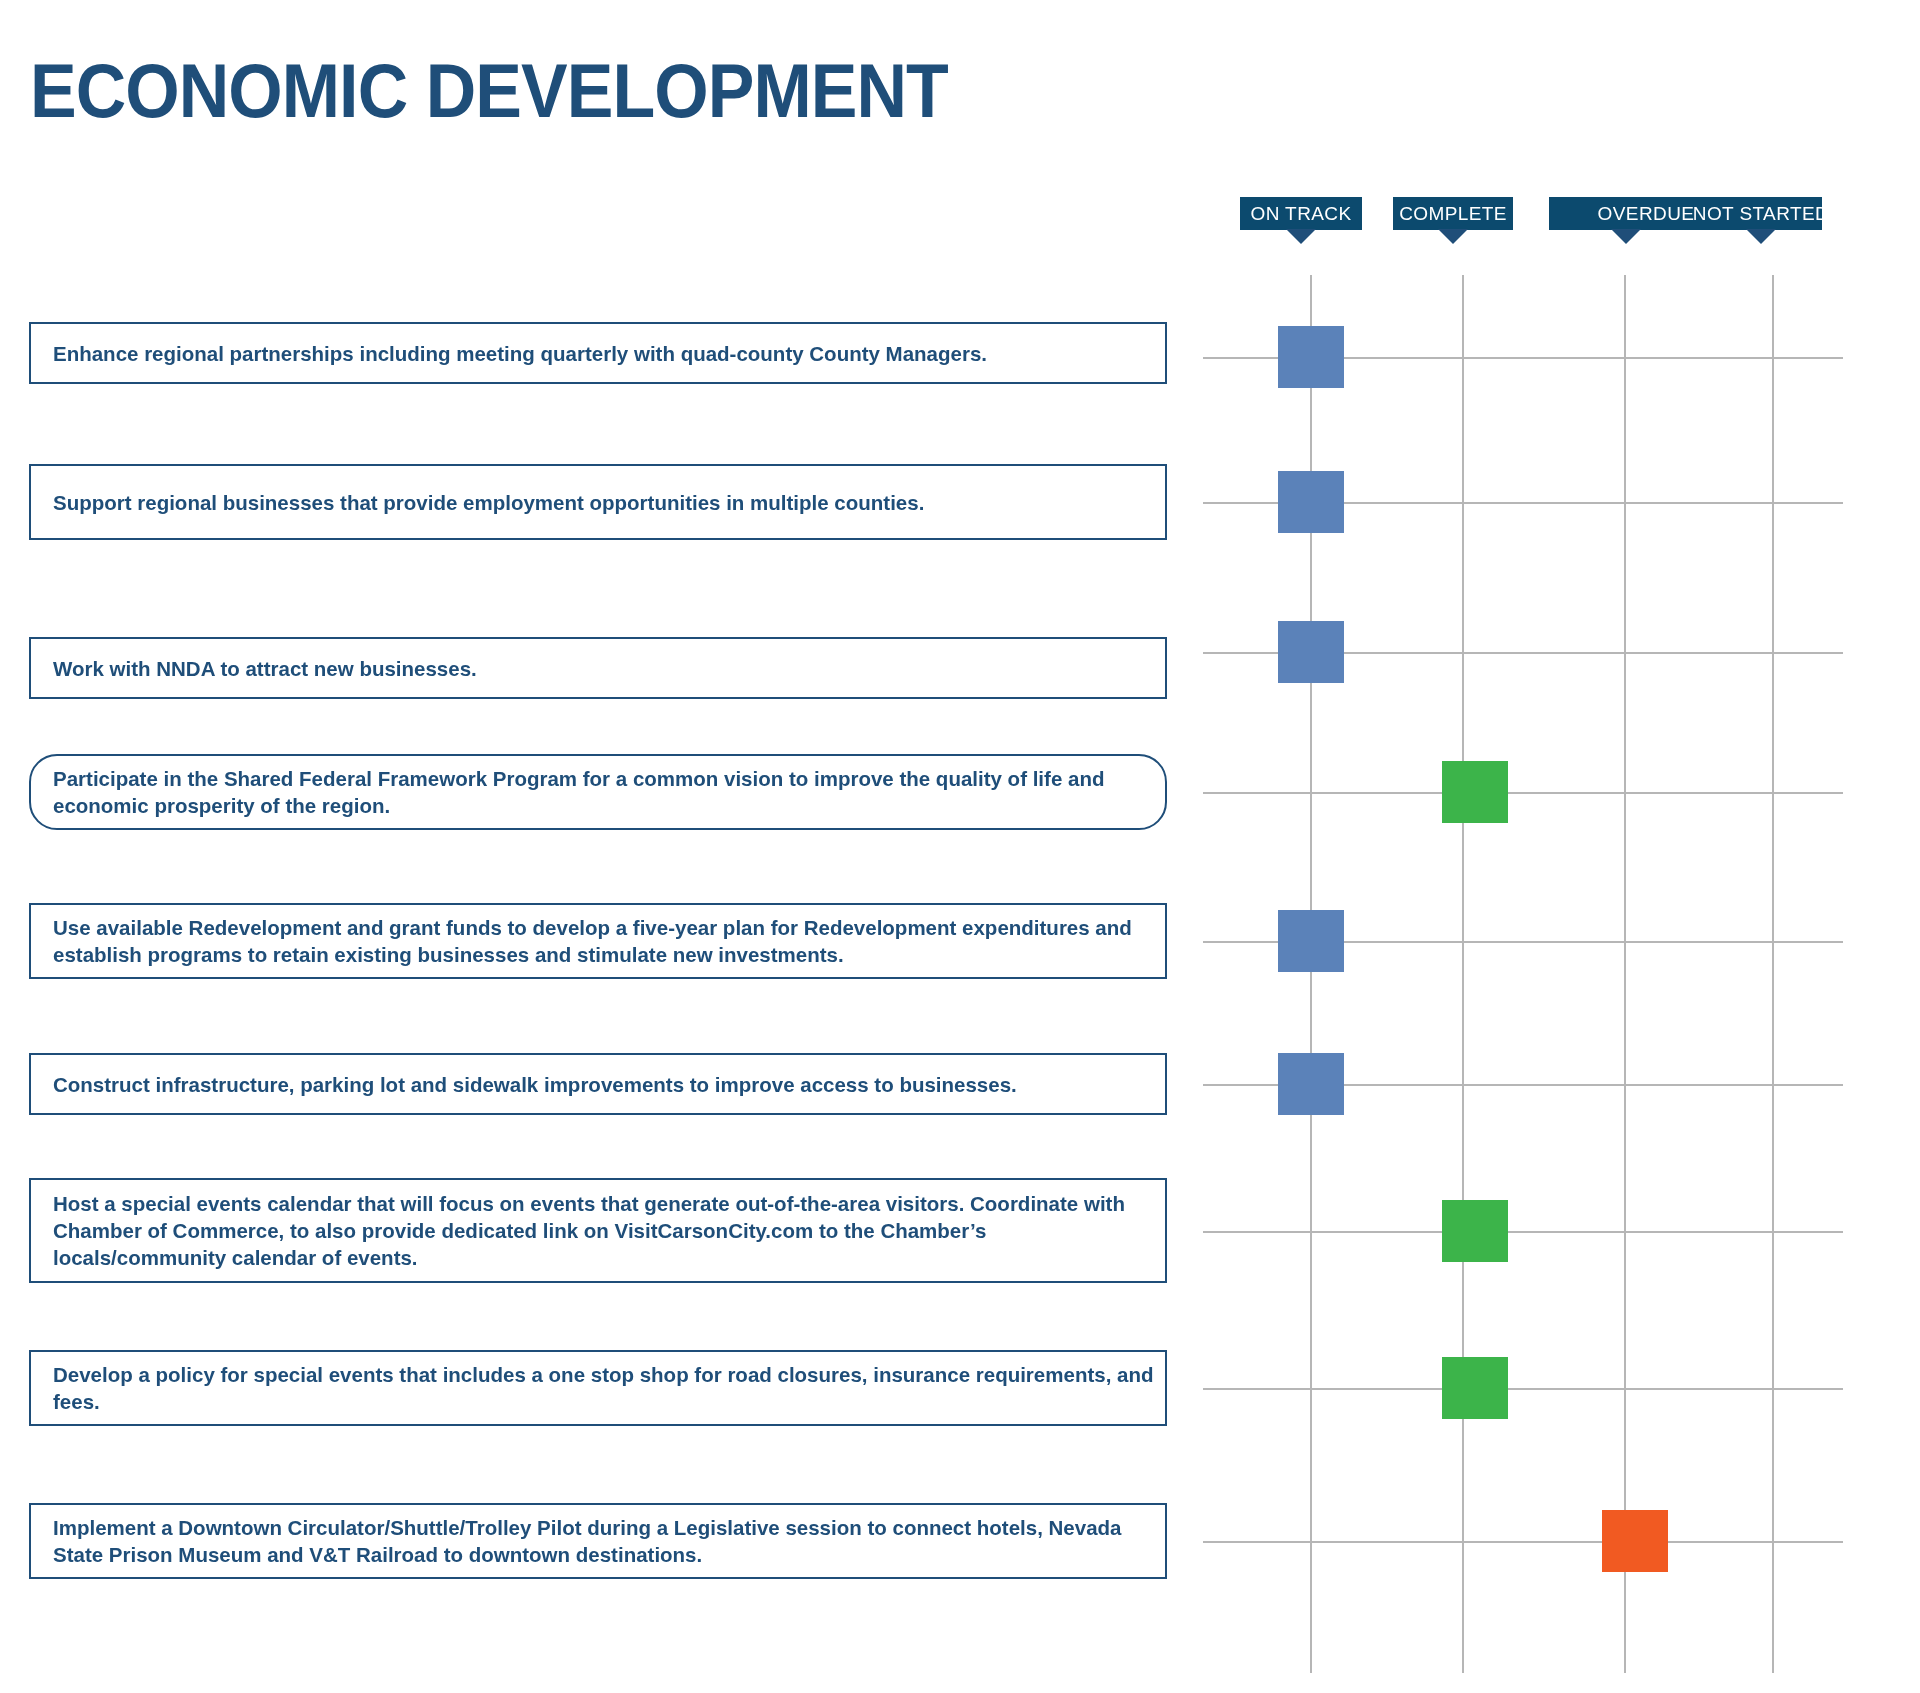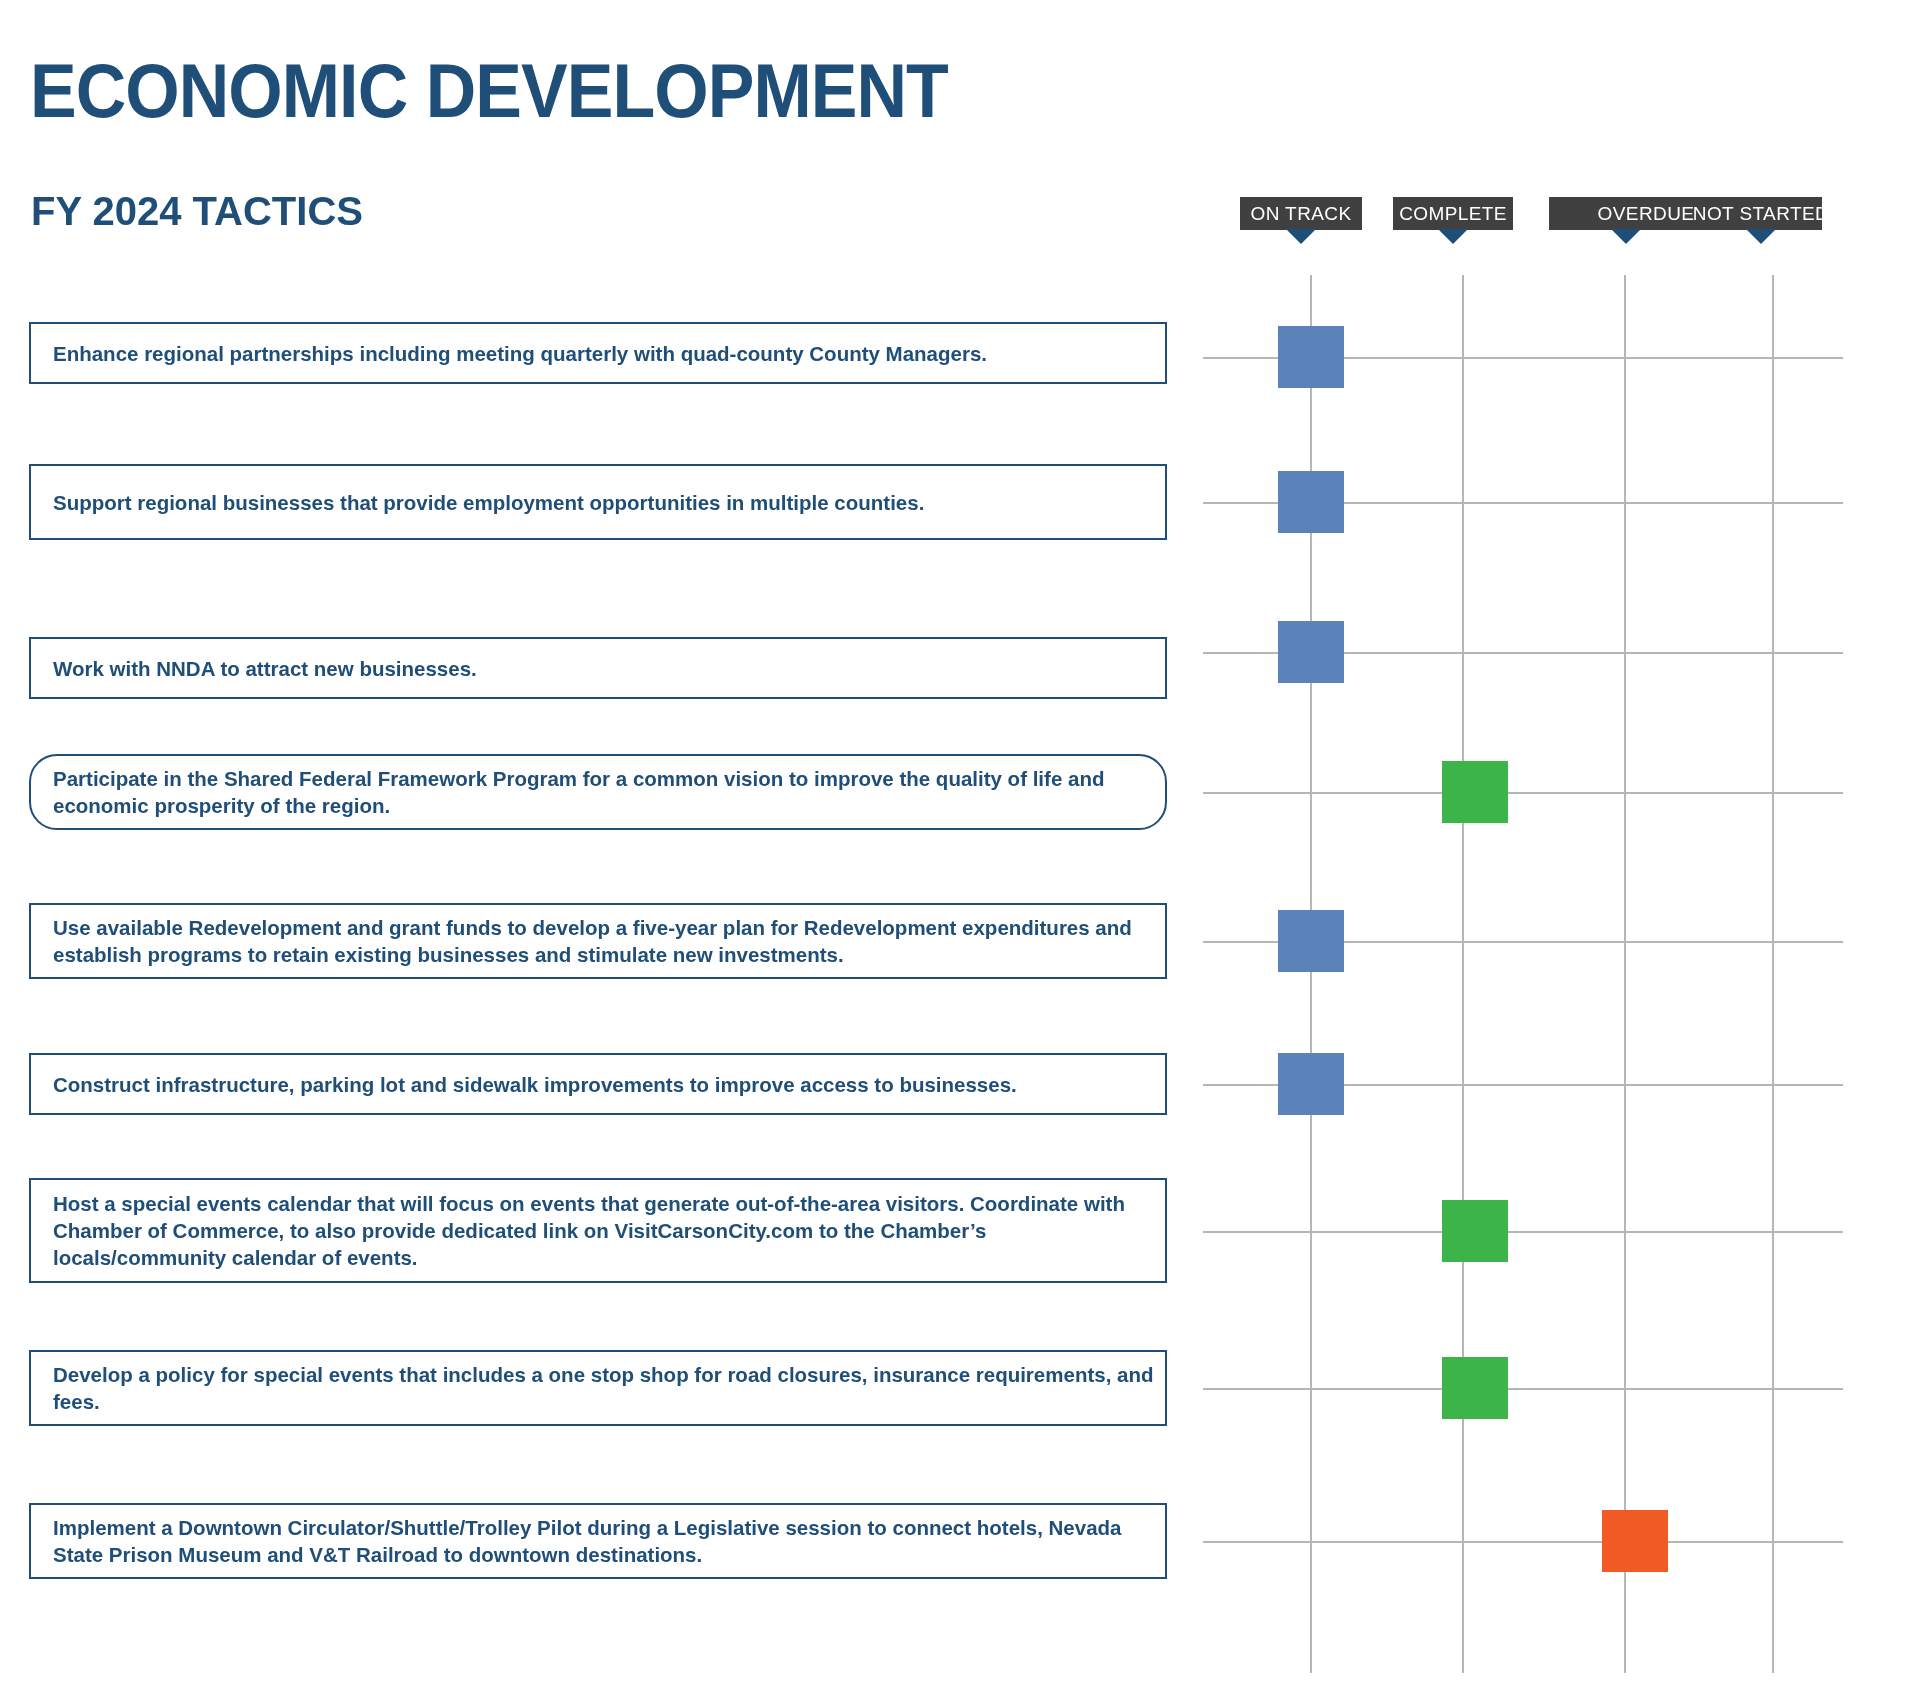--- a/index.html
+++ b/index.html
@@ -52,21 +52,21 @@
     position: absolute;
     top: 197px;
     left: 0;
     width: 1920px;
     height: 50px;
   }
   .legend-item {
     position: absolute;
     top: 0;
     height: 33px;
-    background: #404040;
+    background: #0c4a6e;
     color: #ffffff;
     font-size: 19px;
     font-weight: normal;
     display: flex;
     align-items: center;
     justify-content: center;
     letter-spacing: 0.4px;
     white-space: nowrap;
   }
   .legend-item .pointer {
@@ -129,21 +129,20 @@
     width: 66px;
     height: 62px;
   }
 </style>
 </head>
 <body>
 
 <div class="page">
 
   <div class="title">ECONOMIC DEVELOPMENT</div>
-  <div class="subtitle">FY 2024 TACTICS</div>
 
   <div class="legend">
     <div class="legend-item" style="left:1240px; width:122px;">
       <span>ON TRACK</span>
       <span class="pointer"></span>
     </div>
     <div class="legend-item" style="left:1393px; width:120px;">
       <span>COMPLETE</span>
       <span class="pointer"></span>
     </div>

